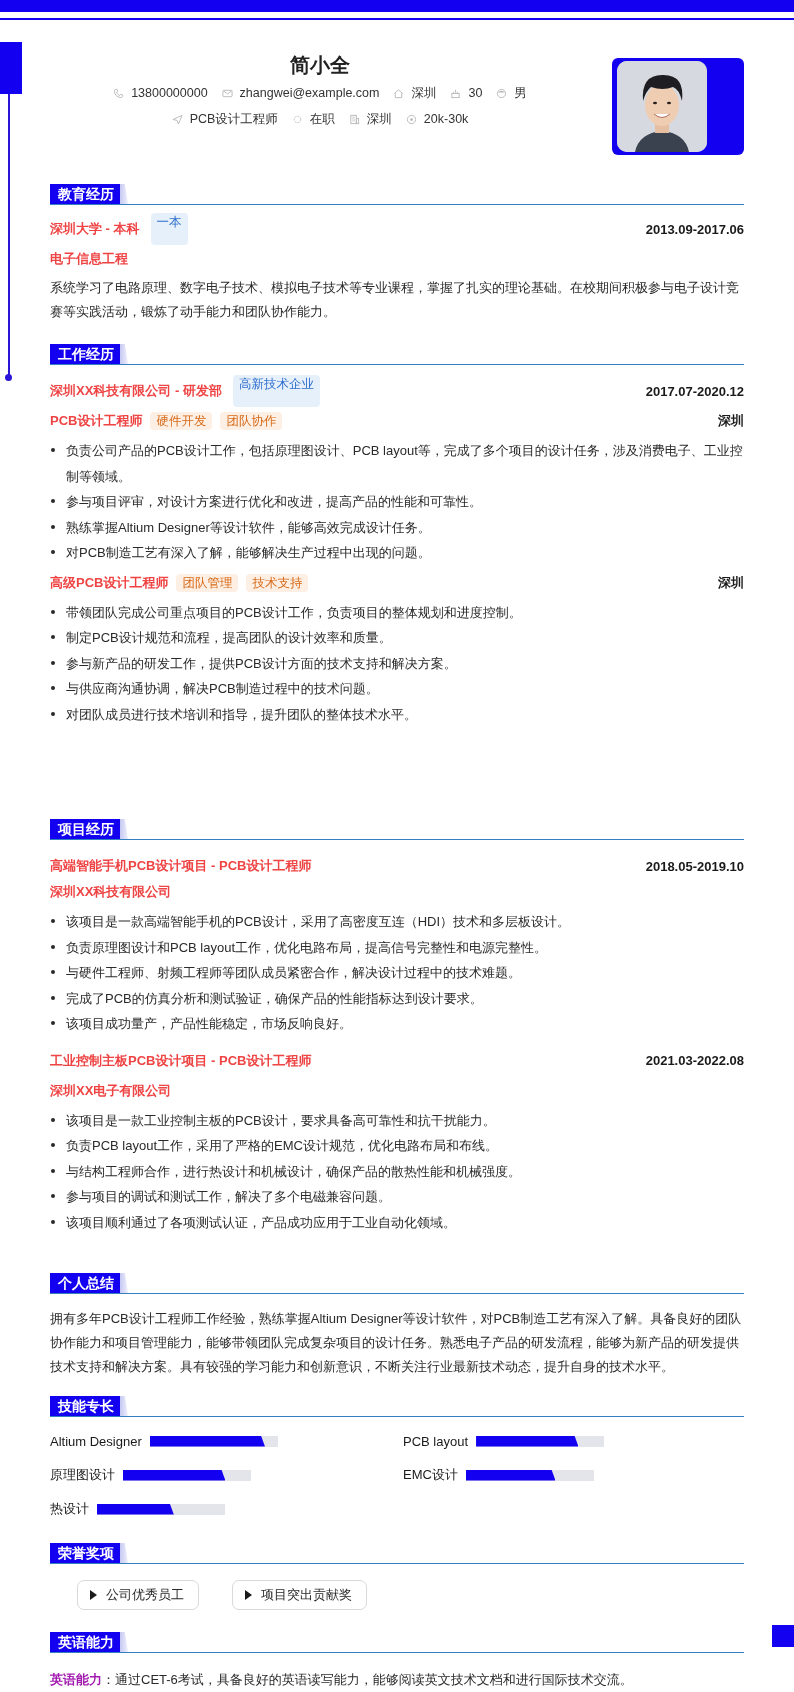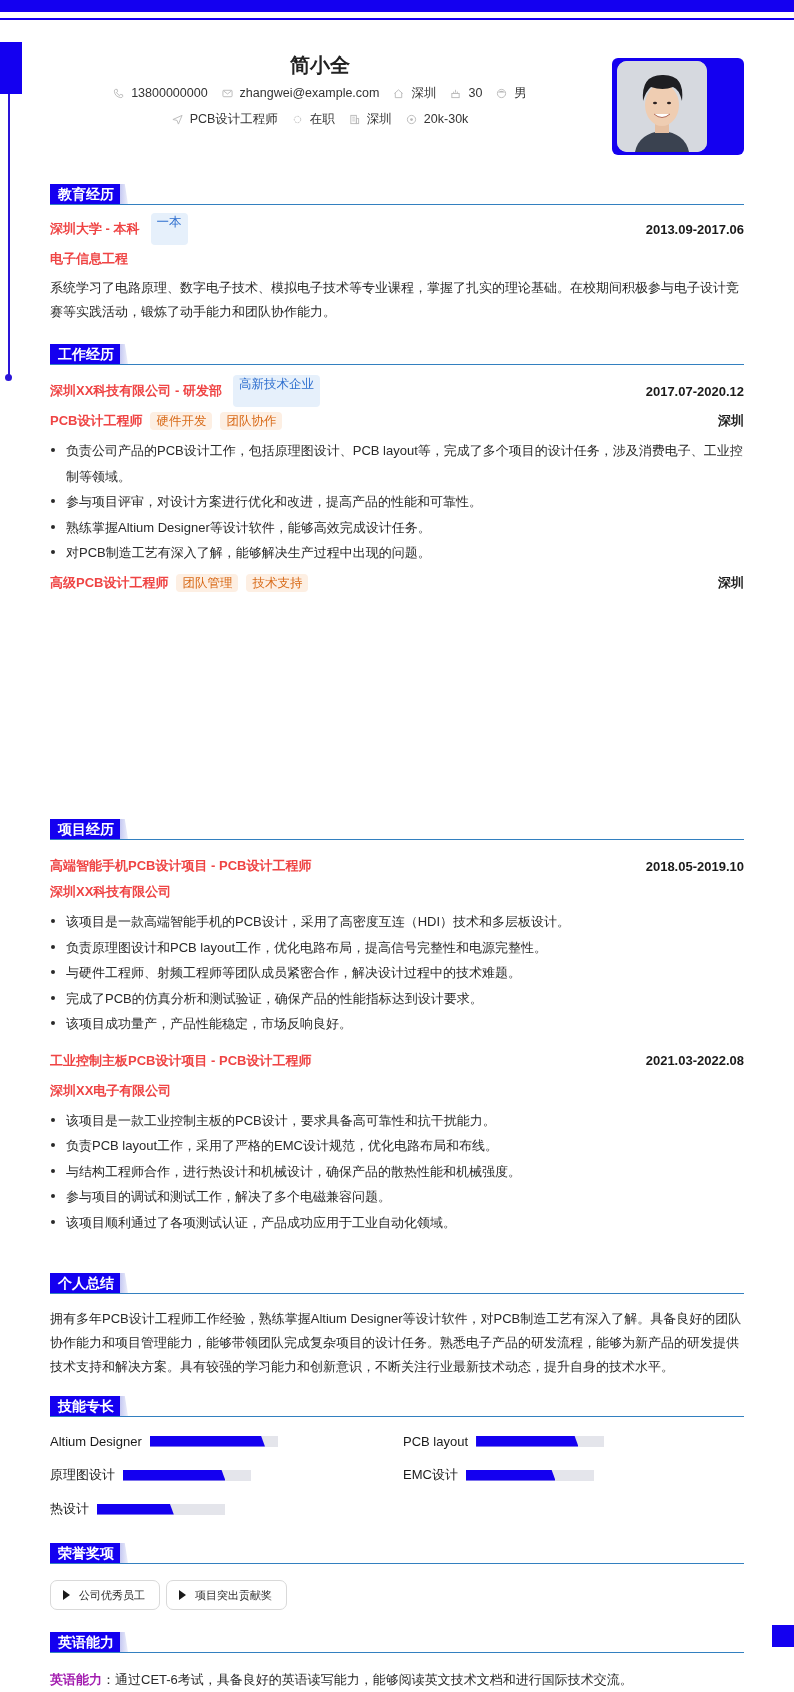--- a/index.html
+++ b/index.html
@@ -39,21 +39,21 @@
     ul.bullets li { position: relative; padding-left: 16px; font-size: 13px; line-height: 25.5px; color: #2a2a2a; }
     ul.bullets li::before { content: ""; position: absolute; left: 1px; top: 10px; width: 4px; height: 4px; border-radius: 50%; background: #2a2a2a; }
 
     .skills { display: grid; grid-template-columns: 353px 341px; row-gap: 14px; margin-top: 14px; }
     .skill { display: flex; align-items: center; height: 20px; }
     .skill-label { font-size: 13px; color: #1a1a1a; margin-right: 8px; white-space: nowrap; }
     .skill-track { position: relative; width: 128px; height: 11px; background: #e4e5eb; }
     .skill-fill { position: absolute; left: 0; top: 0; height: 11px; background: #1400f0; clip-path: polygon(0 0, calc(100% - 4px) 0, 100% 100%, 0 100%); }
 
     .awards { display: flex; margin-top: 16px; }
-    .award { display: inline-flex; align-items: center; height: 30px; padding: 0 14px 0 12px; margin-right: 6px; border: 1px solid #d9d9d9; border-radius: 7px; font-size: 11px; color: #2a2a2a; background: #fff; cursor: pointer; }
+    .award { display: inline-flex; align-items: center; height: 30px; padding: 0 14px 0 12px; margin-right: 6px; border: 1px solid #d9d9d9; border-radius: 7px; font-size: 13px; color: #2a2a2a; background: #fff; cursor: pointer; margin-left: 27px; }
     .award .tri { width: 0; height: 0; border-left: 7px solid #1a1a1a; border-top: 5px solid transparent; border-bottom: 5px solid transparent; margin-right: 9px; }
 
     .other-line { font-size: 13px; color: #2a2a2a; margin-top: 16px; line-height: 22px; }
     .other-line .k { font-weight: bold; color: #a21caf; }
   </style>
 </head>
 <body>
 
 <div class="top-band"></div>
 <div class="top-line"></div>
@@ -195,20 +195,27 @@
 
   <div>
     <div class="row" style="margin-top:4px;">
       <div class="row-left">
         <span class="bold">高级PCB设计工程师</span>
         <span class="tag-orange">团队管理</span>
         <span class="tag-orange">技术支持</span>
       </div>
       <span class="date">深圳</span>
     </div>
+    <ul class="bullets" style="margin-top:4px;">
+      <li>带领团队完成公司重点项目的PCB设计工作，负责项目的整体规划和进度控制。</li>
+      <li>制定PCB设计规范和流程，提高团队的设计效率和质量。</li>
+      <li>参与新产品的研发工作，提供PCB设计方面的技术支持和解决方案。</li>
+      <li>与供应商沟通协调，解决PCB制造过程中的技术问题。</li>
+      <li>对团队成员进行技术培训和指导，提升团队的整体技术水平。</li>
+    </ul>
   </div>
 </div>
 
 <div class="section" style="top:818px;">
   <div class="sec-head">
     <span class="sec-title">项目经历</span>
     <span class="sec-shadow" style="left:70px;"></span>
   </div>
 
   <div>

